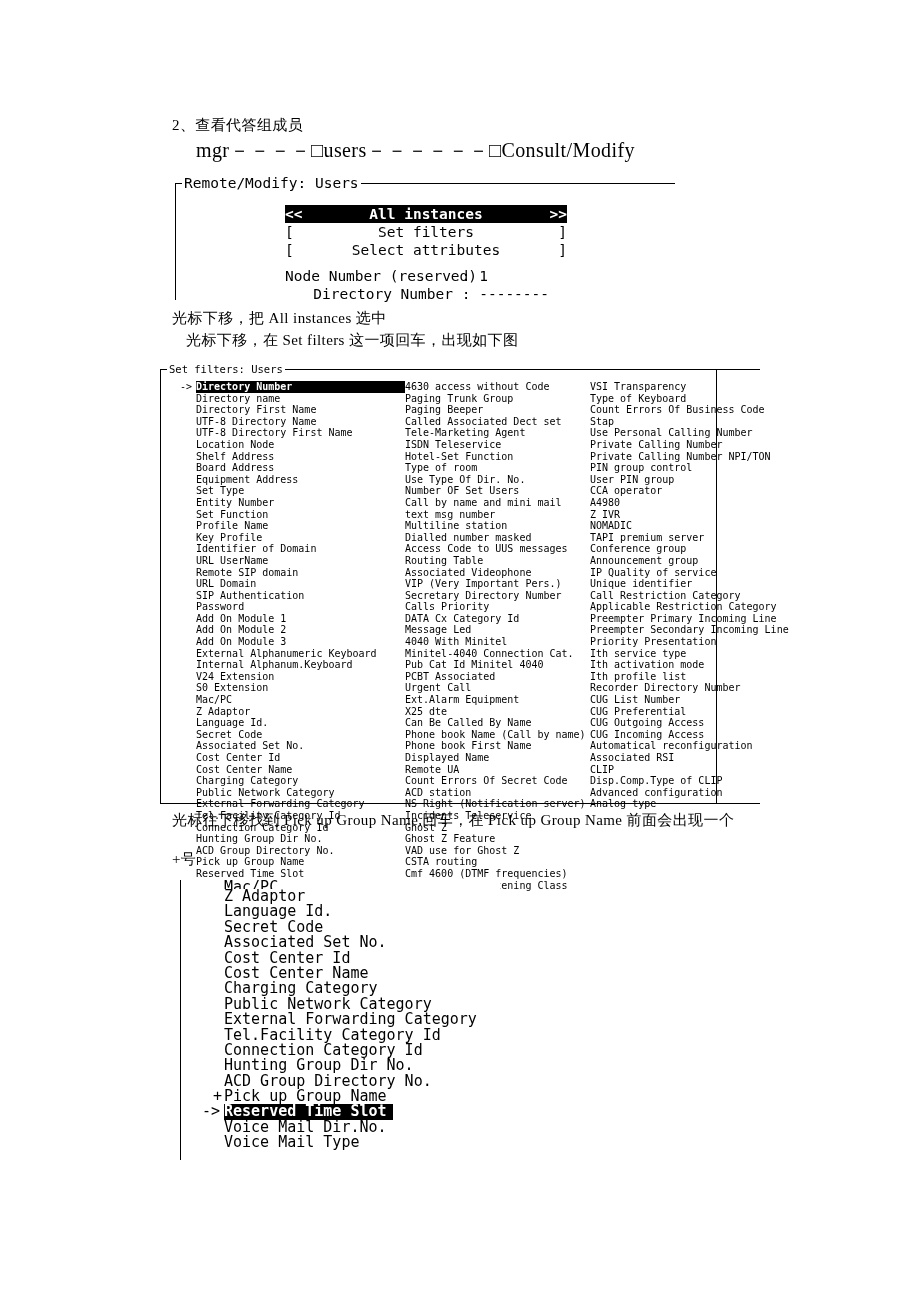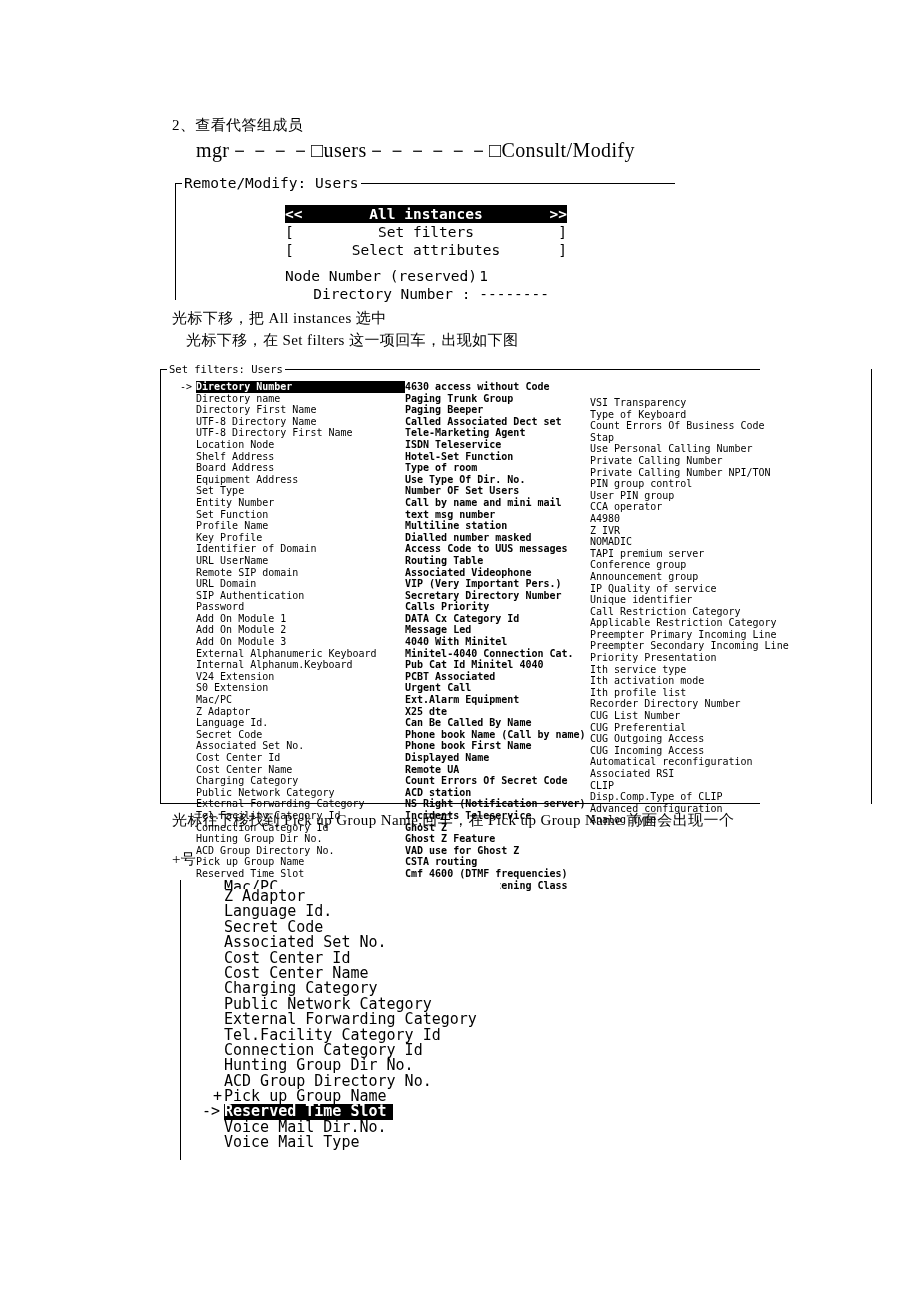--- a/index.html
+++ b/index.html
@@ -90,21 +90,21 @@
     font-size: 14.5px;
     line-height: 18px;
     white-space: pre;
   }
   .cm-kv .lbl { display: inline-block; width: 168px; text-align: right; }
 
   
   #panel-filters {
     left: 160px;
     top: 362px;
-    width: 712px;
+    width: 557px;
     height: 442px;
   }
   #panel-filters .edge-left {
     position: absolute;
     left: 0; top: 7px; bottom: 0;
     width: 1px; background: #000;
   }
   #panel-filters .edge-top {
     position: absolute;
     left: 0; top: 7px;
@@ -135,22 +135,22 @@
     top: 19px;
     display: flex;
     gap: 0px;
   }
   .fcol {
     font-size: 10px;
     line-height: 11.6px;
     white-space: pre;
   }
   .fcol.c1 { width: 225px; }
-  .fcol.c2 { width: 185px; font-weight: bold; }
-  .fcol.c3 { width: 190px; margin-top: 16px; }
+  .fcol.c2 { width: 185px; }
+  .fcol.c3 { width: 190px; }
   .frow {
     position: relative;
     height: 11.6px;
     padding-left: 16px;
   }
   .frow .marker {
     position: absolute;
     left: 0px;
     top: 0;
     white-space: pre;

